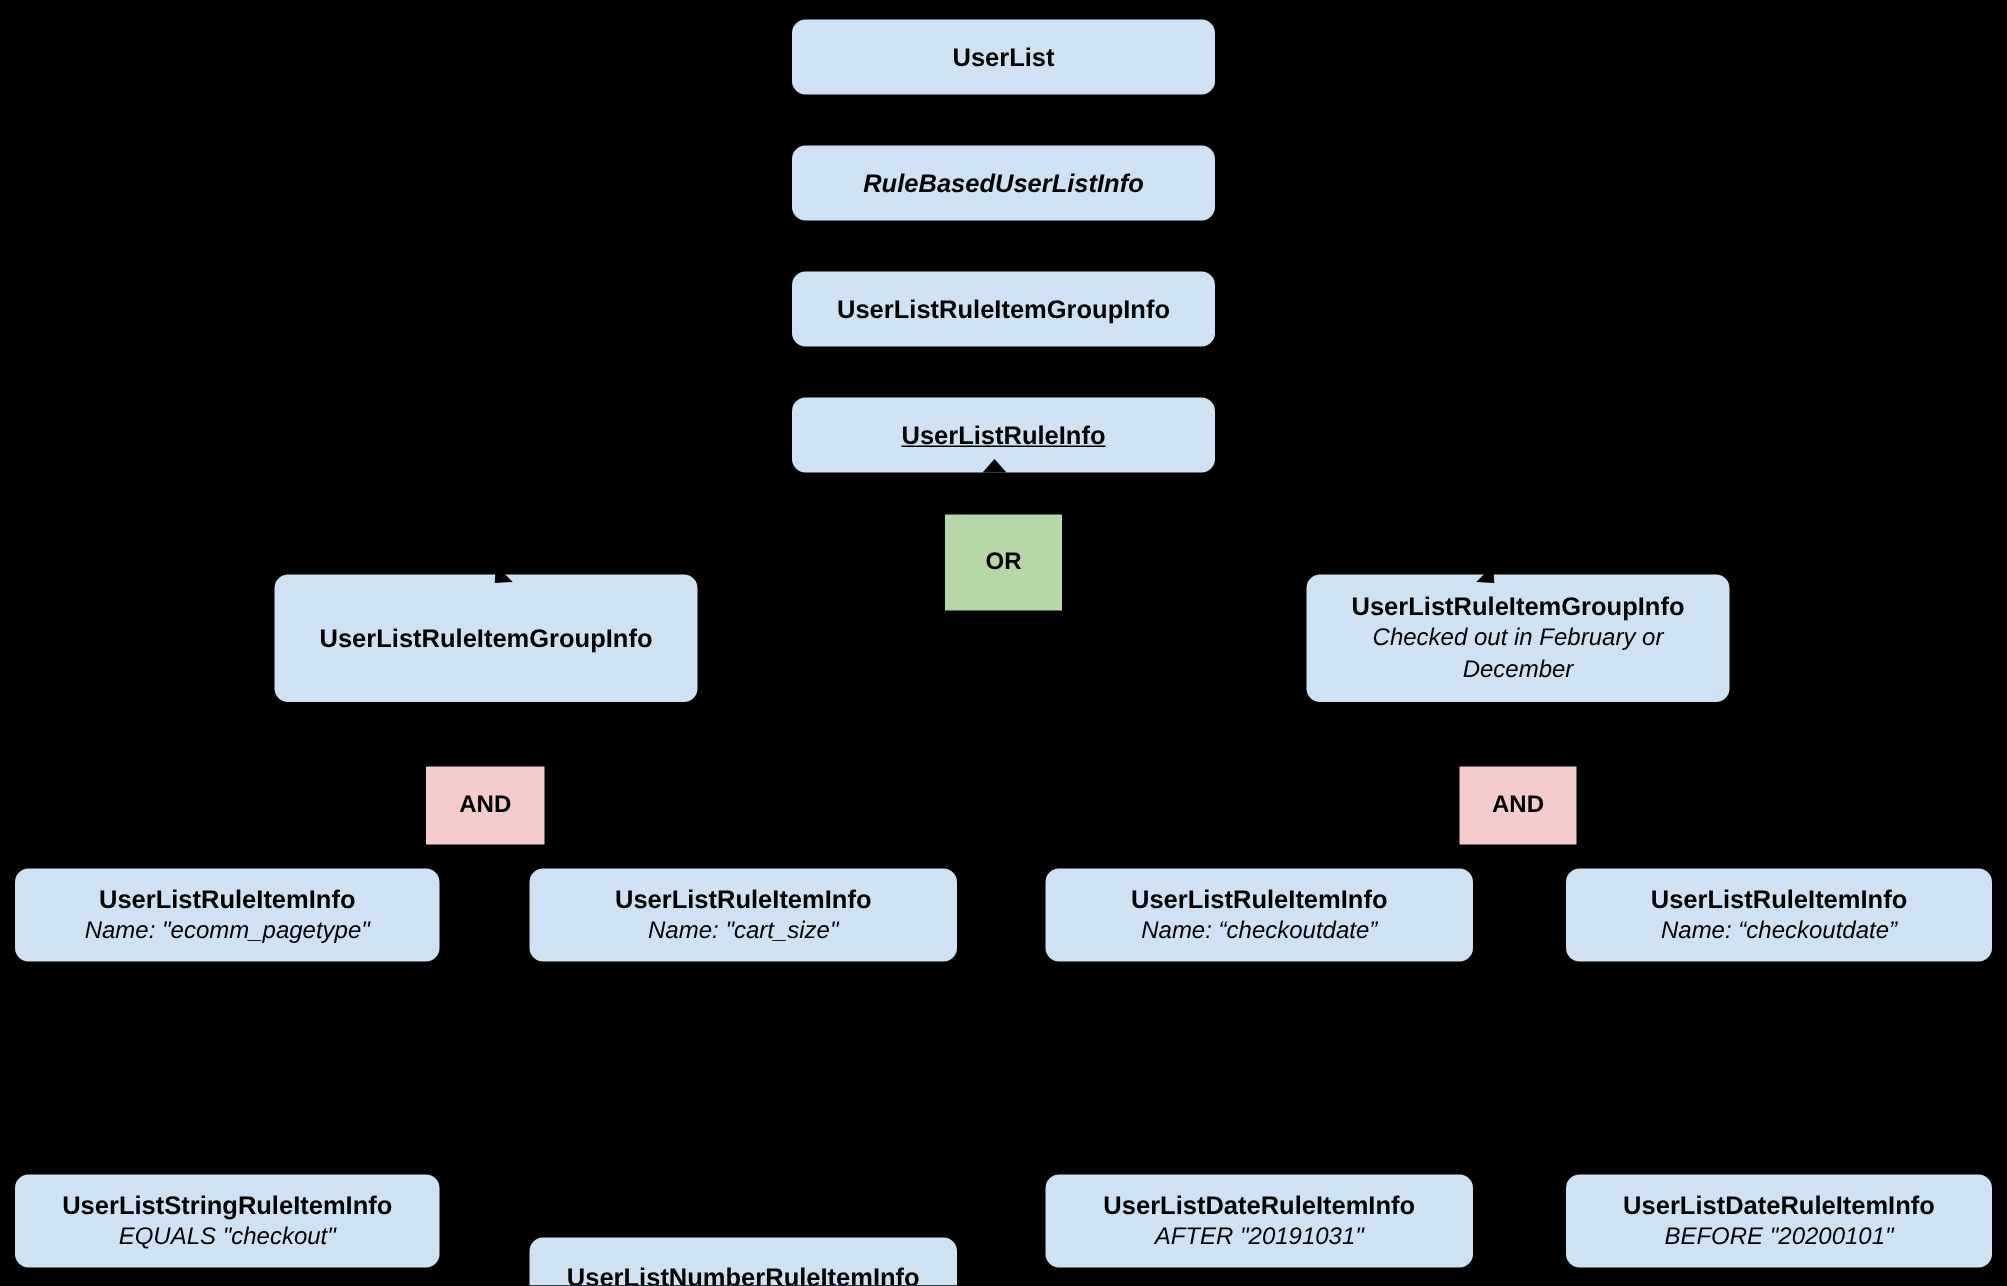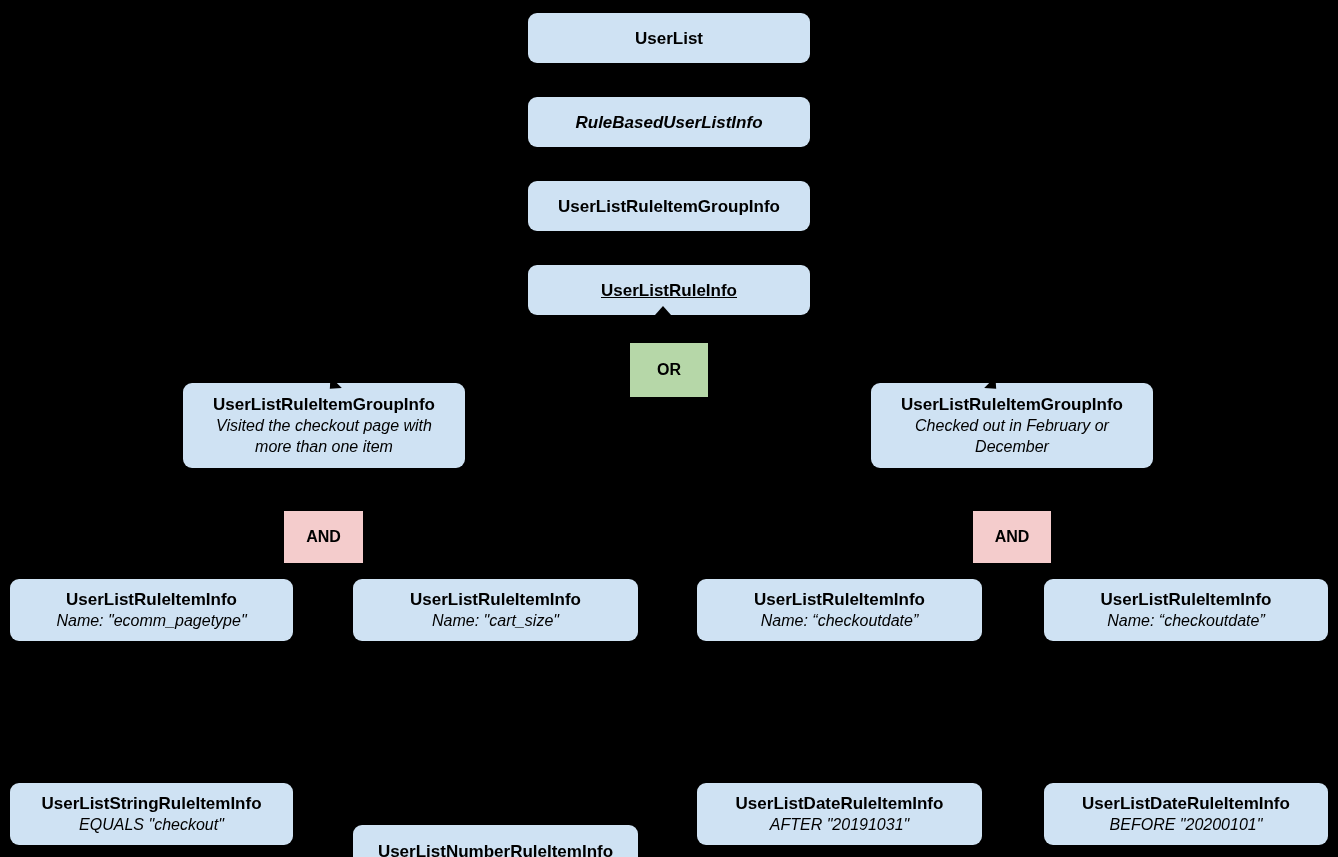--- a/index.html
+++ b/index.html
@@ -86,27 +86,26 @@
   </div>
 
   <div class="node" style="left:528px; top:181px; width:282px; height:50px;">
     <div class="title">UserListRuleItemGroupInfo</div>
   </div>
 
   <div class="node" style="left:528px; top:265px; width:282px; height:50px;text-decoration:underline;">
     <div class="title">UserListRuleInfo</div>
   </div>
 
-  <div class="op or" style="left:630px; top:343px; width:78px; height:54px;text-align:center;">
+  <div class="op or" style="left:630px; top:343px; width:78px; height:64px;text-align:center;">
     <span>OR</span>
   </div>
 
   <div class="node" style="left:183px; top:383px; width:282px; height:85px;">
     <div class="title">UserListRuleItemGroupInfo</div>
-    <div class="desc">Visited the checkout page with more than one item</div>
   </div>
 
   <div class="node" style="left:871px; top:383px; width:282px; height:85px;">
     <div class="title">UserListRuleItemGroupInfo</div>
     <div class="desc">Checked out in February or December</div>
   </div>
 
   <div class="op and" style="left:284px; top:511px; width:79px; height:52px;">
     <span>AND</span>
   </div>

